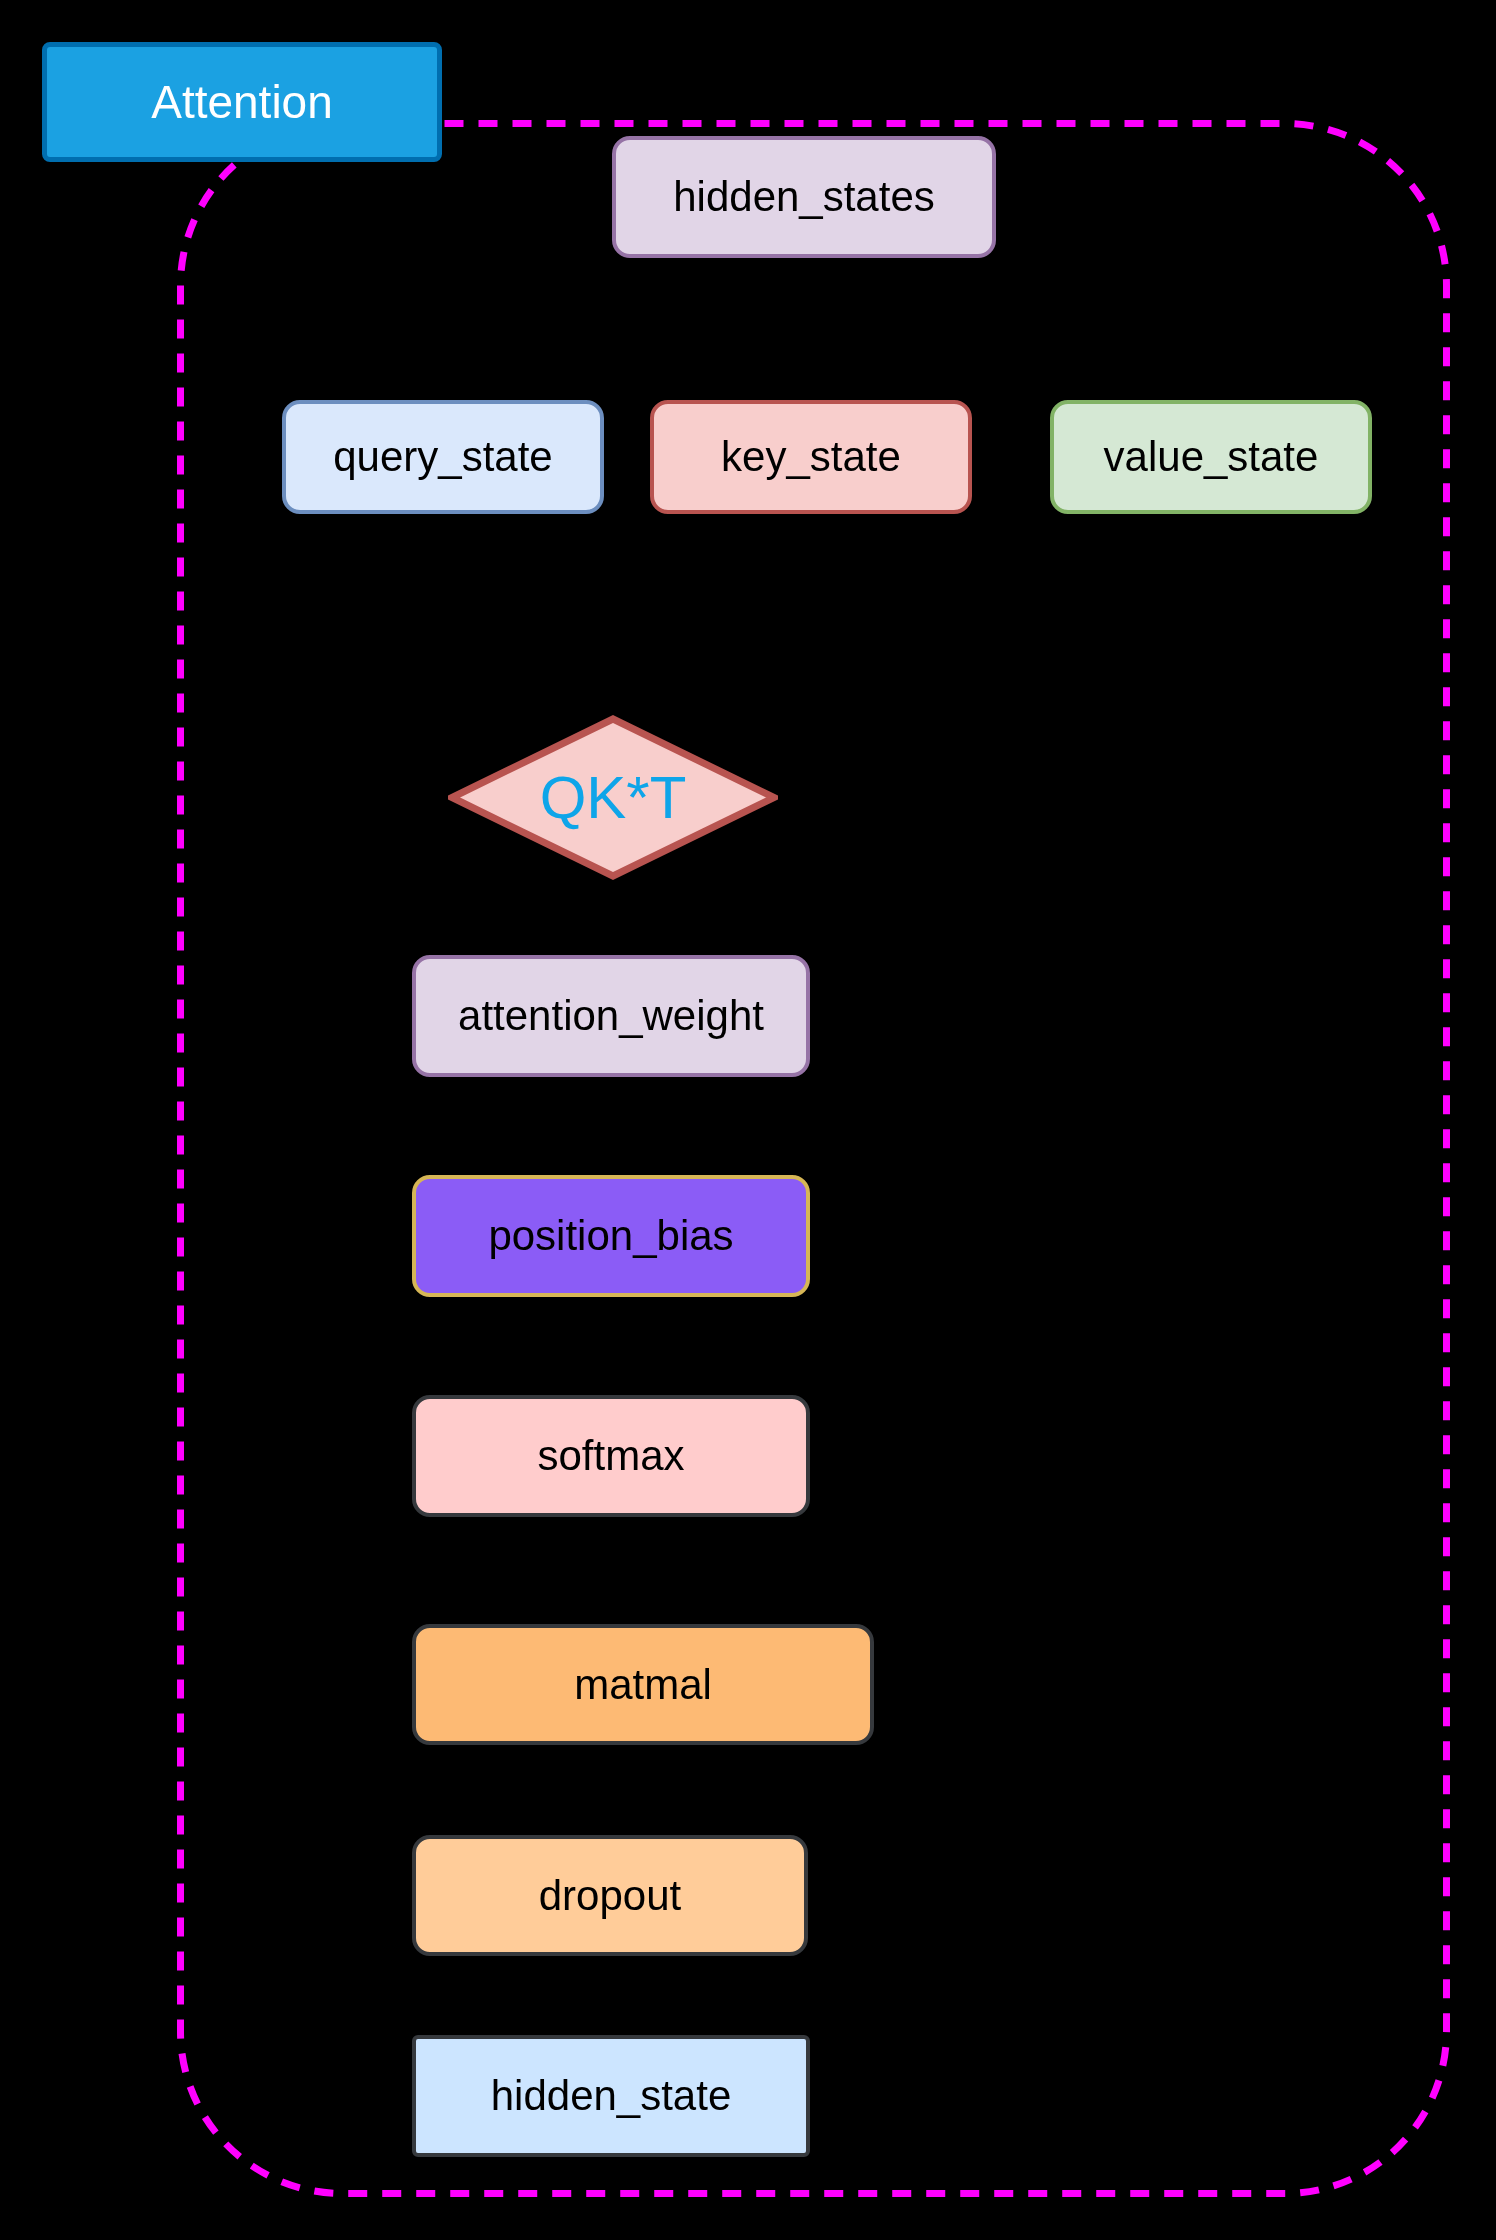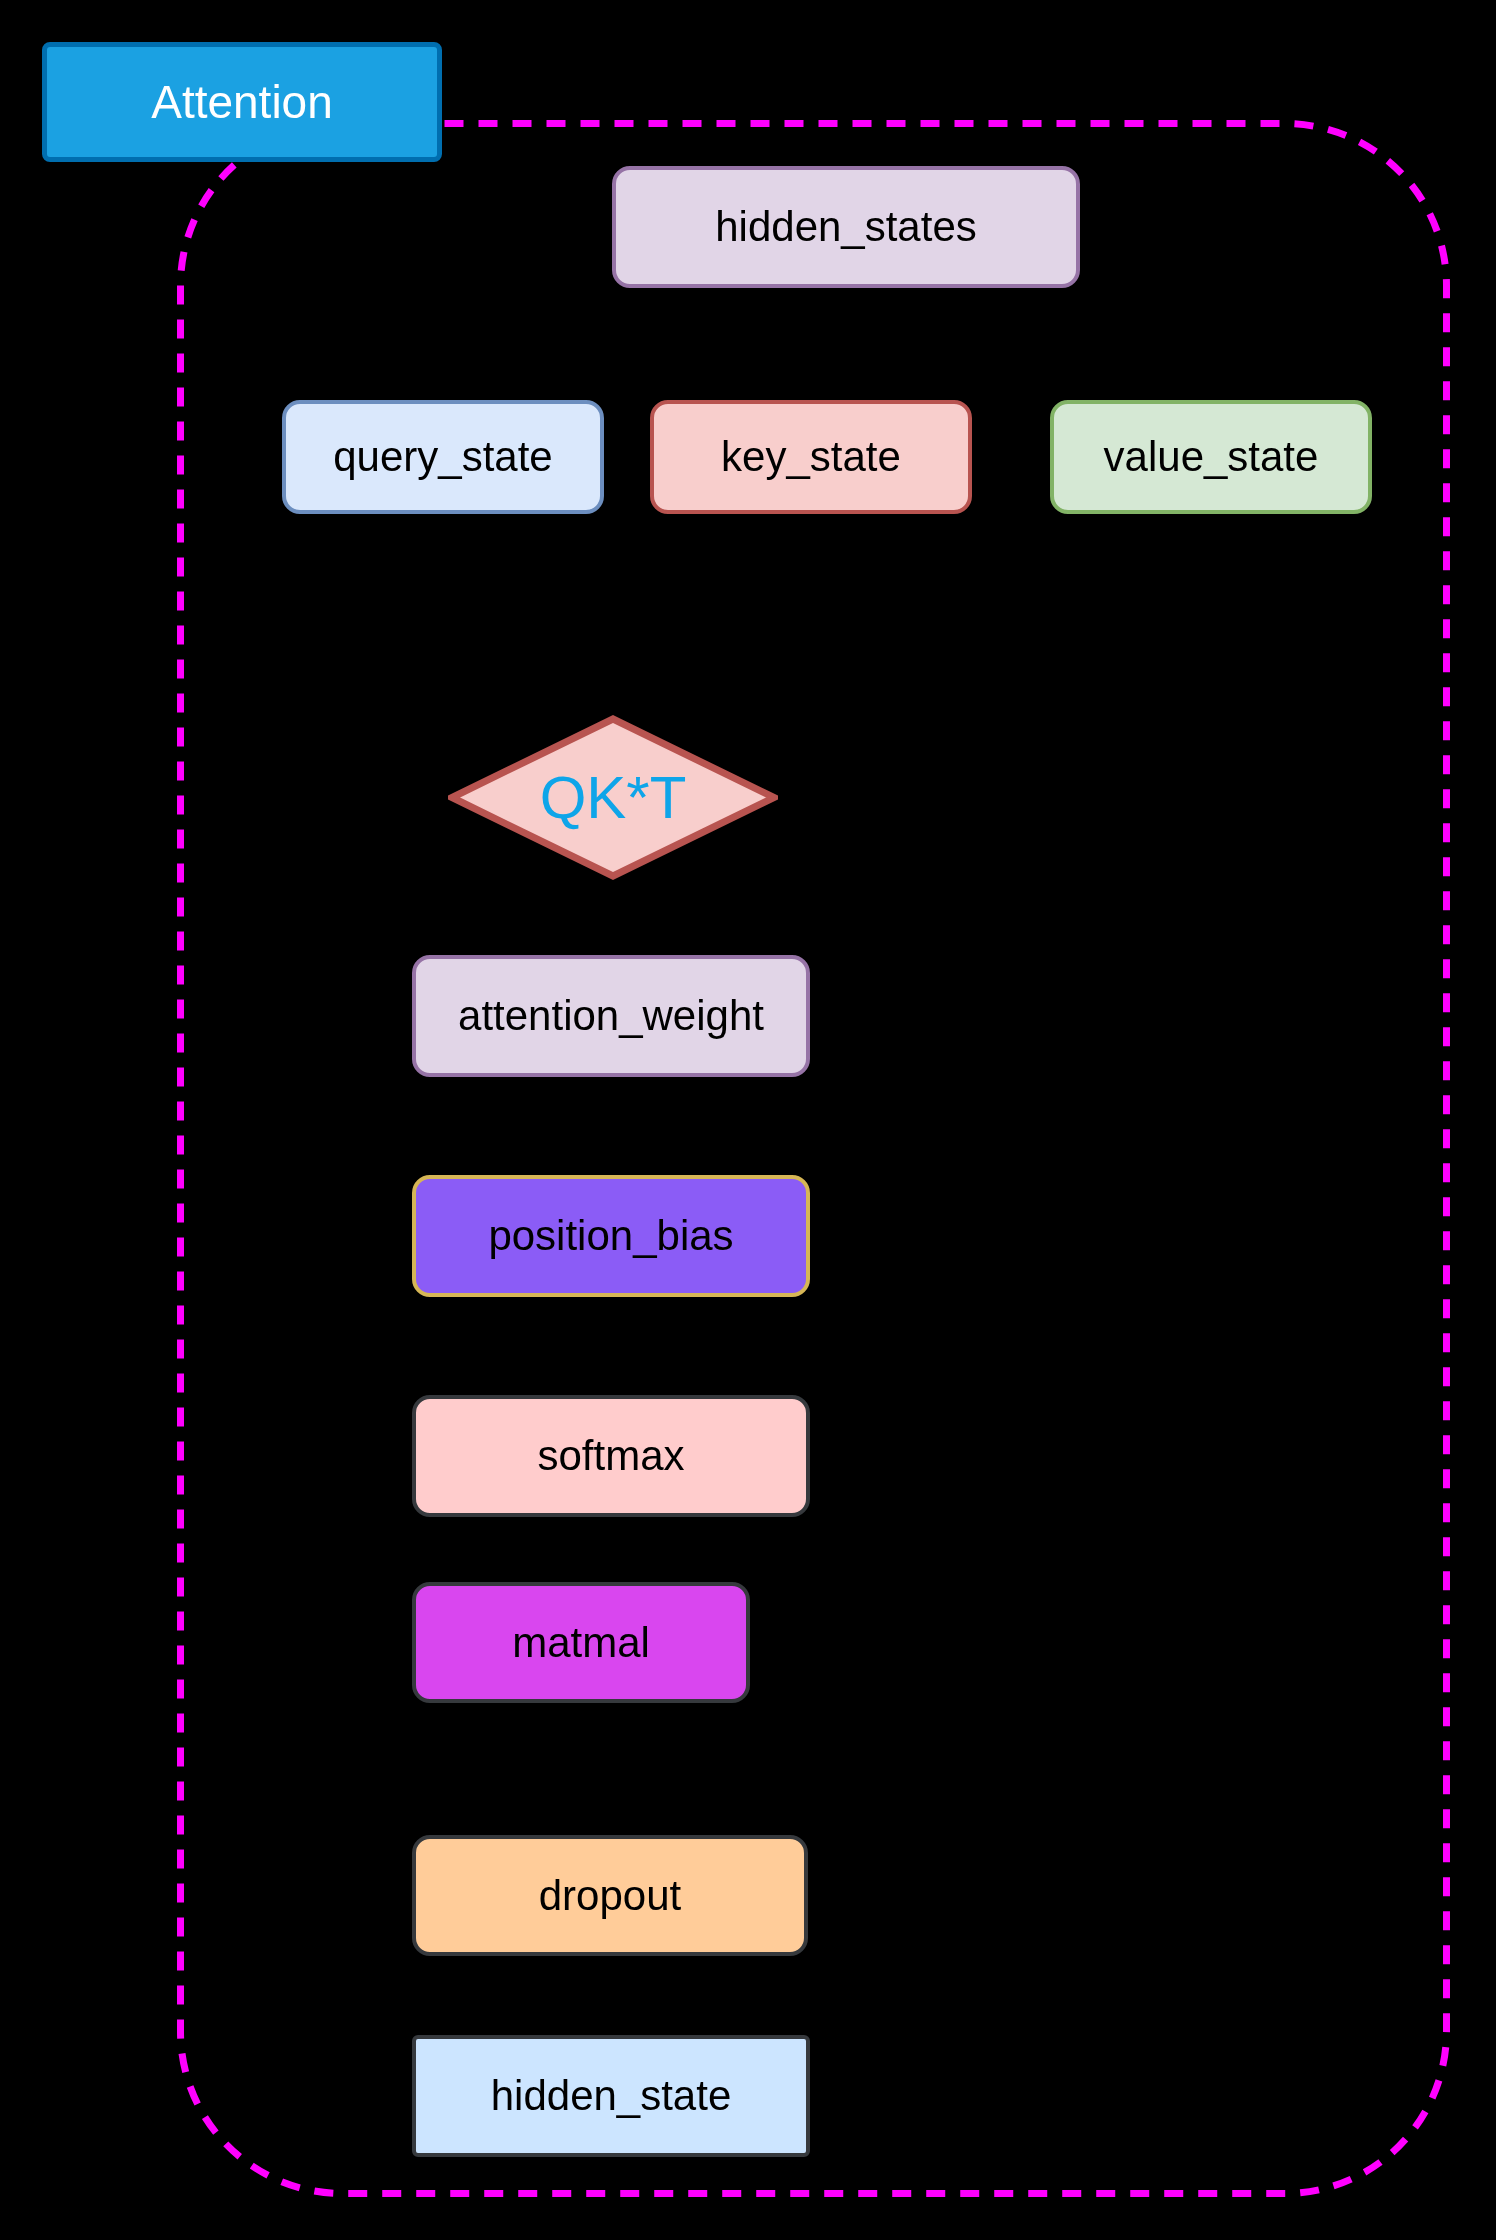--- a/index.html
+++ b/index.html
@@ -59,21 +59,21 @@
 <div class="canvas" style="background-color: rgb(0, 0, 0);">
 
   <svg class="layer boundary-svg" width="1496" height="2240" viewBox="0 0 1496 2240">
     <rect x="180.5" y="123.5" width="1266" height="2070" rx="162" ry="162" fill="none" stroke-width="7" stroke-dasharray="19 15" stroke="#FF00FF"></rect>
   </svg>
 
   <div class="badge" style="left: 42px; top: 42px; width: 400px; height: 120px; background-color: rgb(27, 161, 226); border-color: rgb(0, 110, 175); color: rgb(255, 255, 255);">
     <span>Attention</span>
   </div>
 
-  <div class="node" style="left: 612px; top: 166px; width: 468px; height: 122px; background-color: rgb(225, 213, 231); border-color: rgb(150, 115, 166); justify-content: center;">
+  <div class="node" style="left: 612px; top: 136px; width: 384px; height: 122px; background-color: rgb(225, 213, 231); border-color: rgb(150, 115, 166); justify-content: center;">
     <span>hidden_states</span>
   </div>
 
   <div class="node" style="left: 250px; top: 400px; width: 322px; height: 114px; background-color: rgb(218, 232, 252); border-color: rgb(108, 142, 191); margin-left: 32px;">
     <span>query_state</span>
   </div>
 
   <div class="node" style="left: 650px; top: 400px; width: 322px; height: 114px; background-color: rgb(248, 206, 204); border-color: rgb(184, 84, 80);">
     <span>key_state</span>
   </div>
@@ -94,21 +94,21 @@
   </div>
 
   <div class="node" style="left: 412px; top: 1175px; width: 398px; height: 122px; background-color: #8b5cf6; border-color: rgb(214, 182, 86);">
     <span>position_bias</span>
   </div>
 
   <div class="node" style="left: 412px; top: 1395px; width: 398px; height: 122px; background-color: rgb(255, 204, 204); border-color: rgb(54, 57, 61);">
     <span>softmax</span>
   </div>
 
-  <div class="node" style="left: 412px; top: 1582px; width: 338px; height: 121px; background-color: #d946ef; border-color: rgb(54, 57, 61);">
+  <div class="node" style="left: 412px; top: 1624px; width: 462px; height: 121px; background-color: #fdba74; border-color: rgb(54, 57, 61);">
     <span>matmal</span>
   </div>
 
   <div class="node" style="left: 412px; top: 1835px; width: 396px; height: 121px; background-color: rgb(255, 204, 153); border-color: rgb(54, 57, 61);">
     <span>dropout</span>
   </div>
 
   <div class="node" style="left: 412px; top: 2035px; width: 398px; height: 122px; background-color: rgb(204, 229, 255); border-color: rgb(54, 57, 61); border-radius: 6px;">
     <span>hidden_state</span>
   </div>

